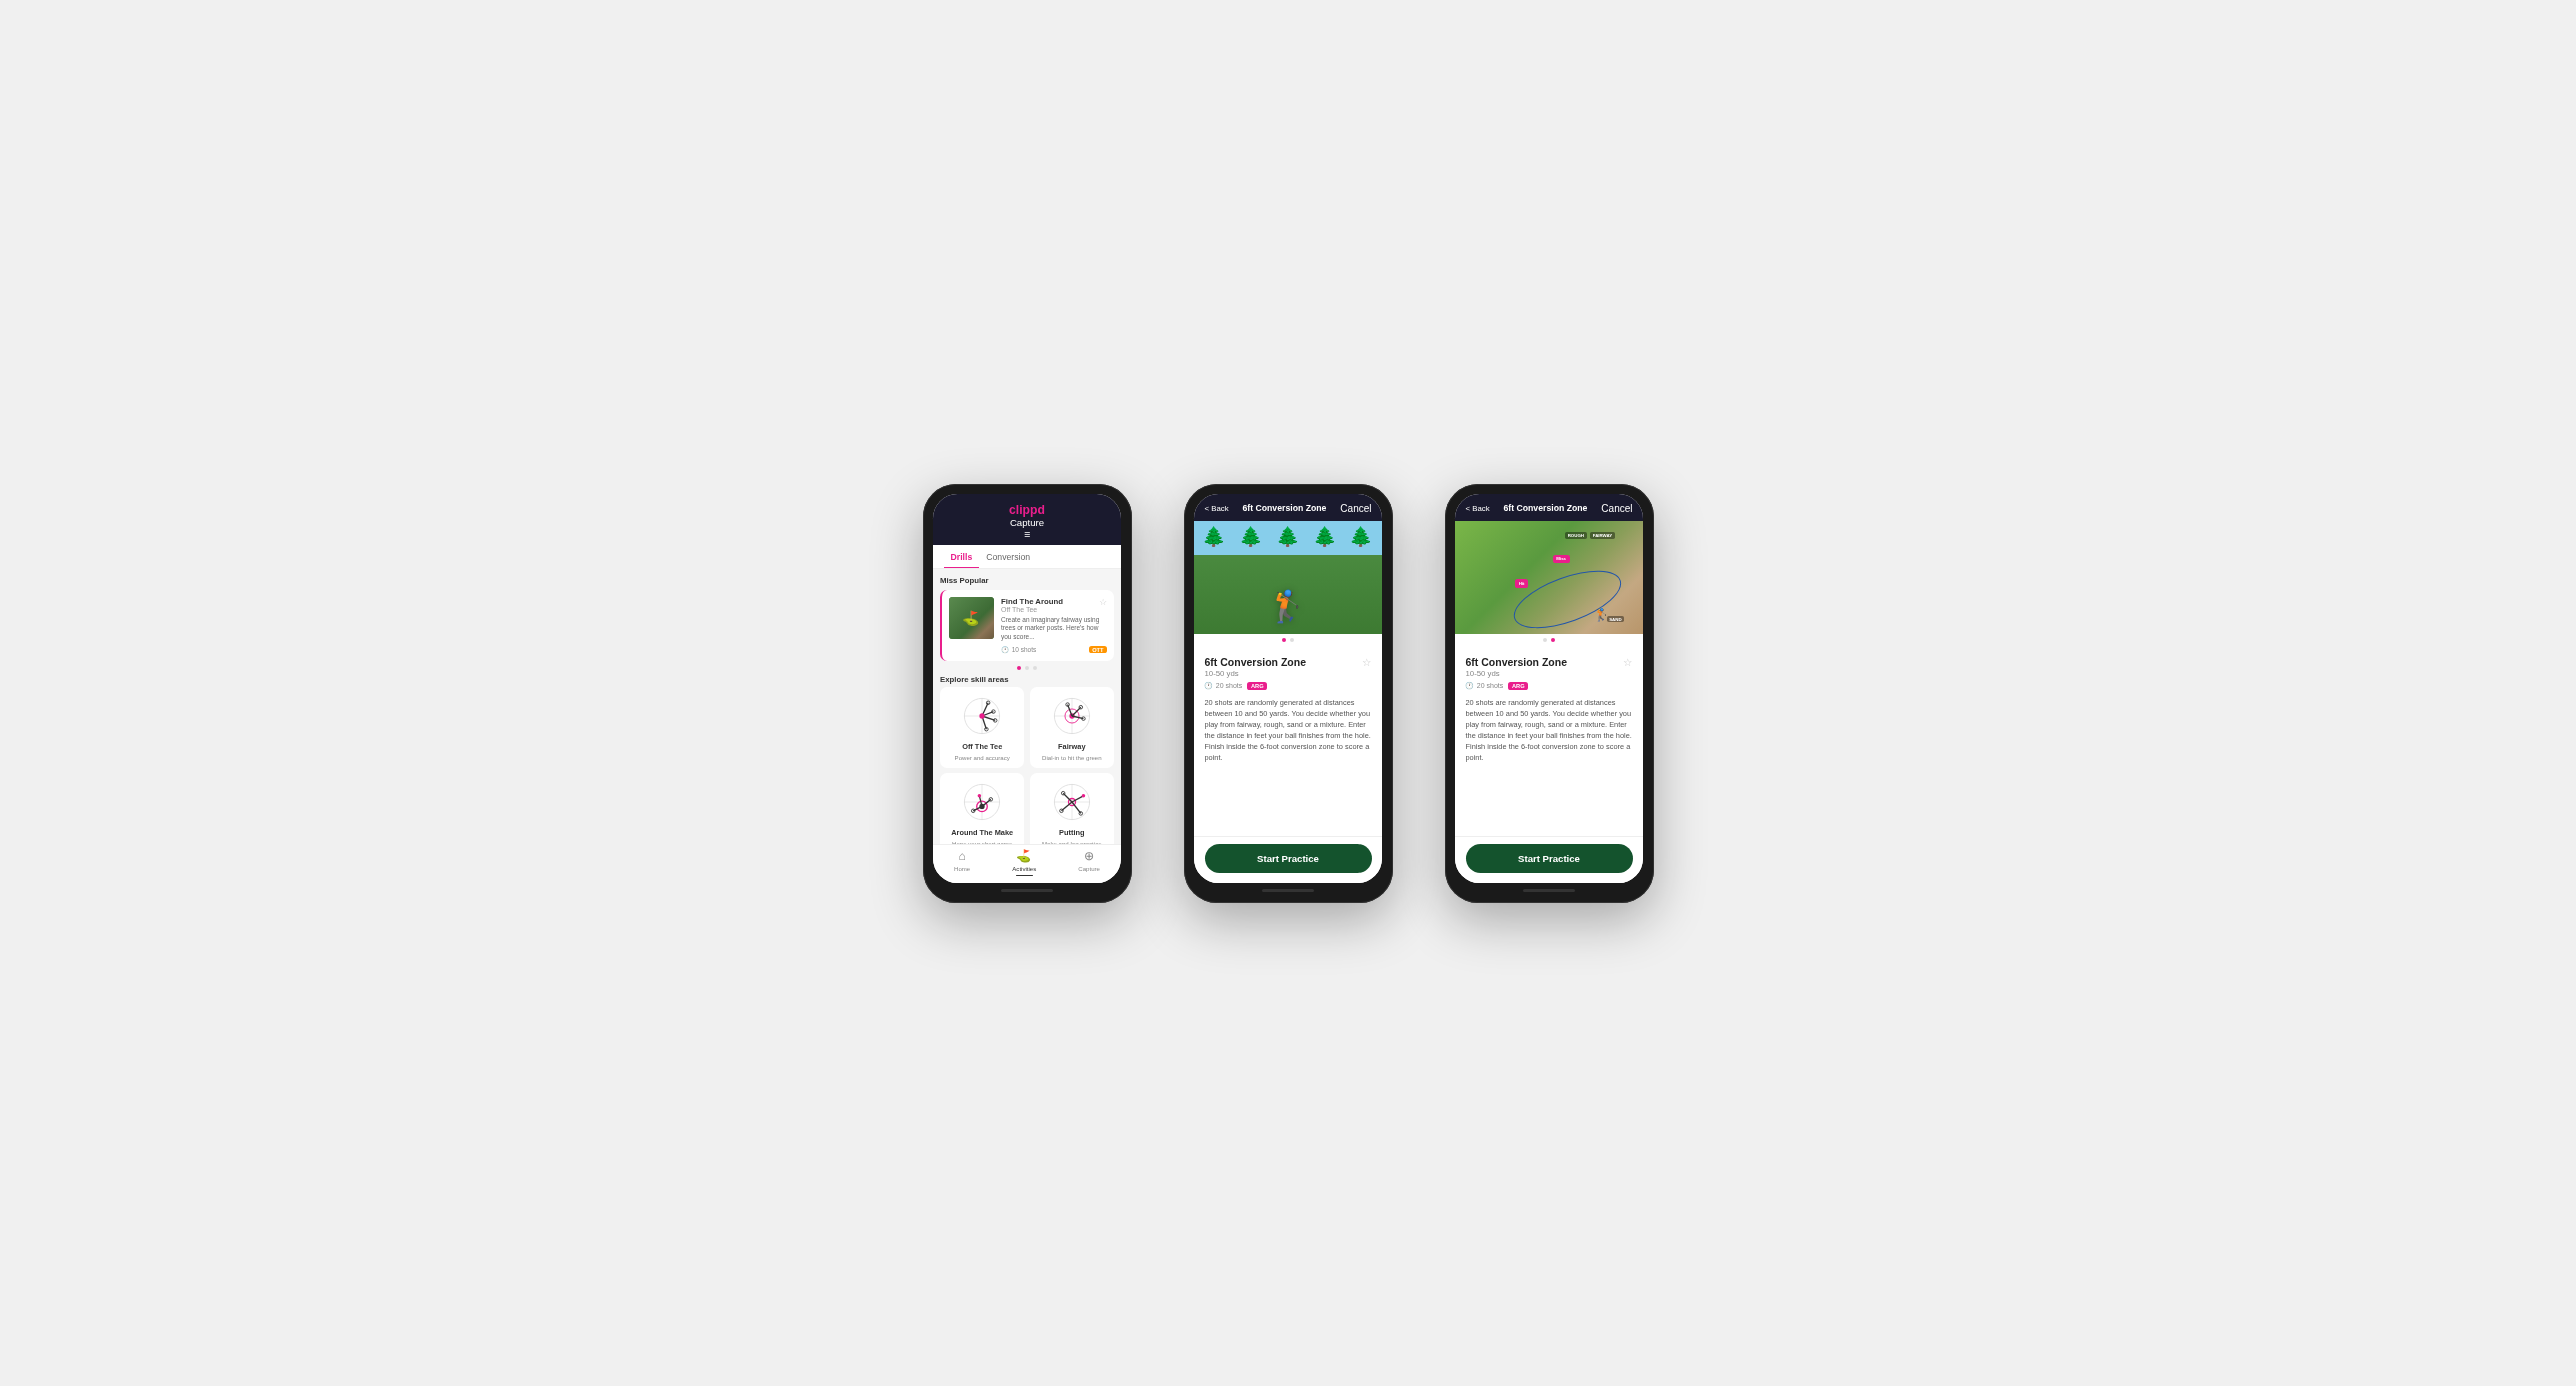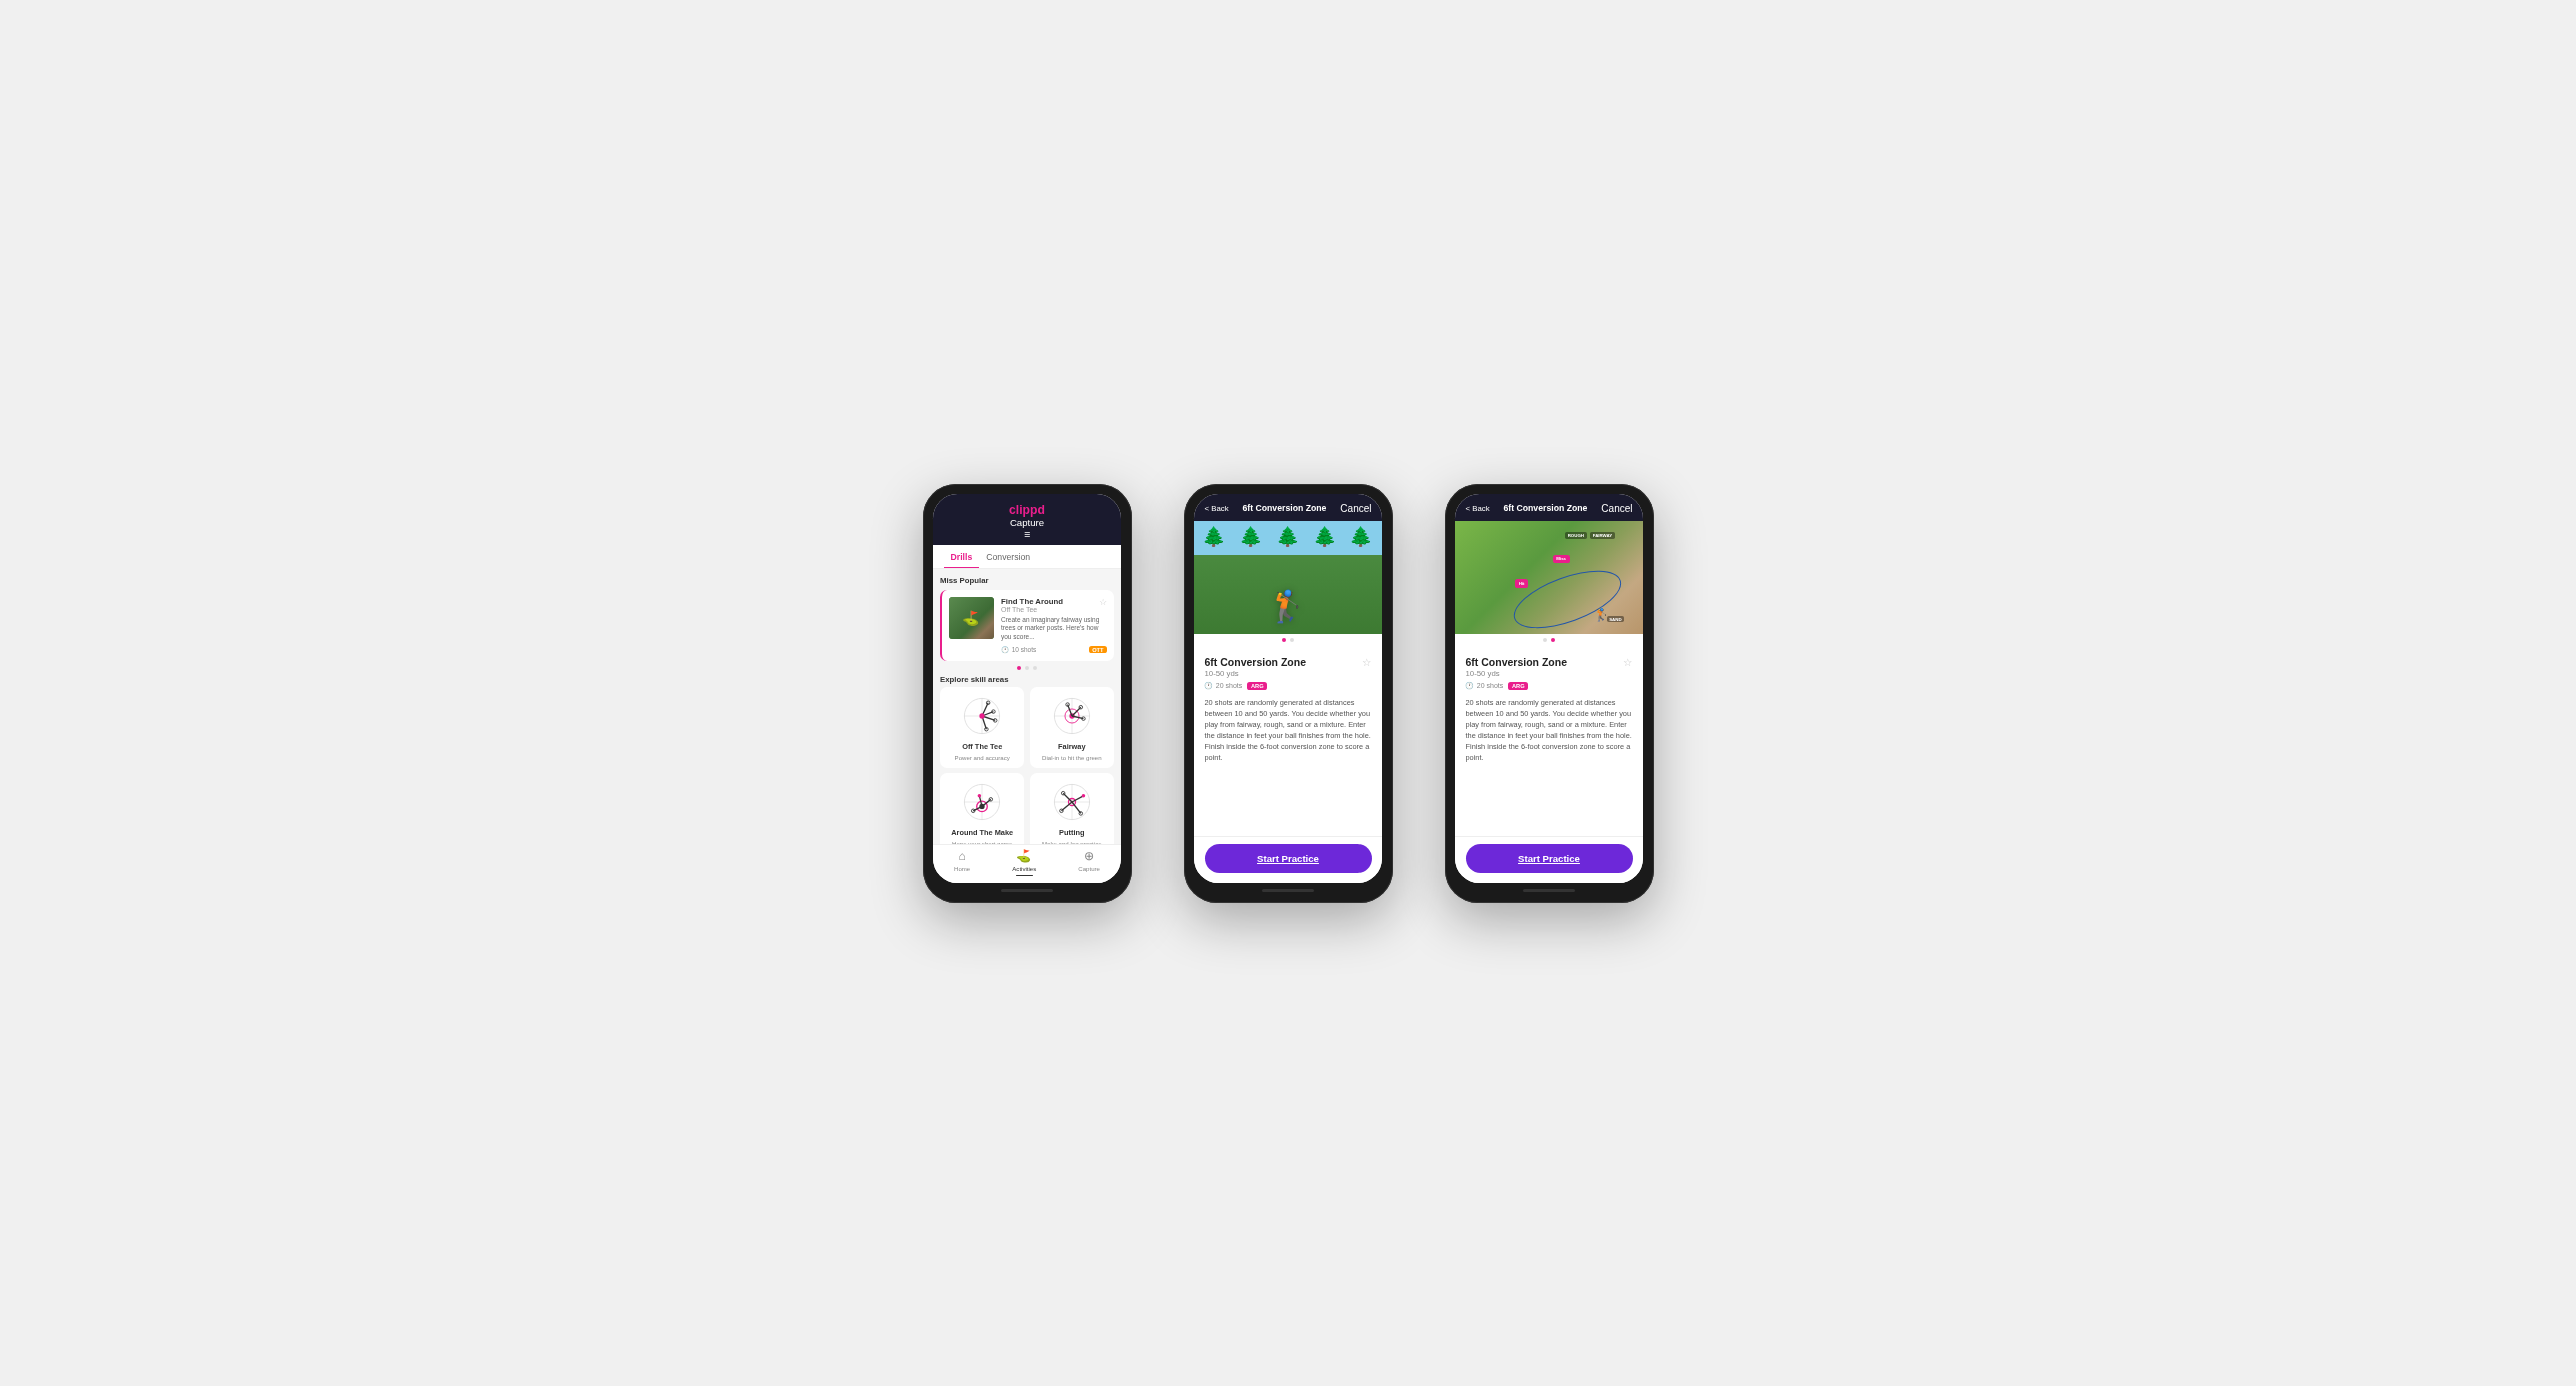--- a/index.html
+++ b/index.html
@@ -436,29 +436,28 @@
       line-height: 1.5;
     }
 
     .p2-bottom {
       background: #fff;
       padding: 7px 10.5px 10.5px;
       border-top: 0.9px solid #eee;
     }
     .start-btn {
       width: 100%;
-      background: #6d28d9;
+      background: #14532d;
       color: #fff;
       border: none;
       border-radius: 22px;
       padding: 8.7px;
       font-size: 9.6px;
       font-weight: 700;
       cursor: pointer;
-      text-decoration: underline;
     }
     .home-indicator {
       width: 52px;
       height: 3.5px;
       background: #333;
       border-radius: 1.7px;
       margin: 5.2px auto 0;
     }
 
     

